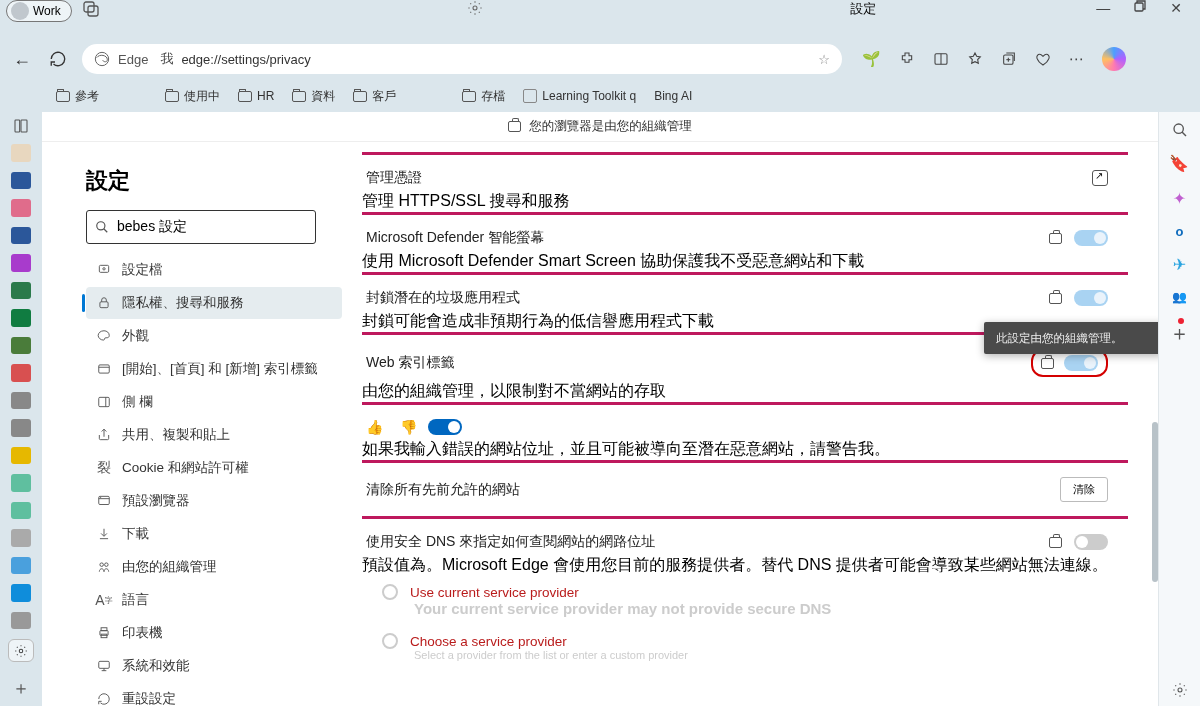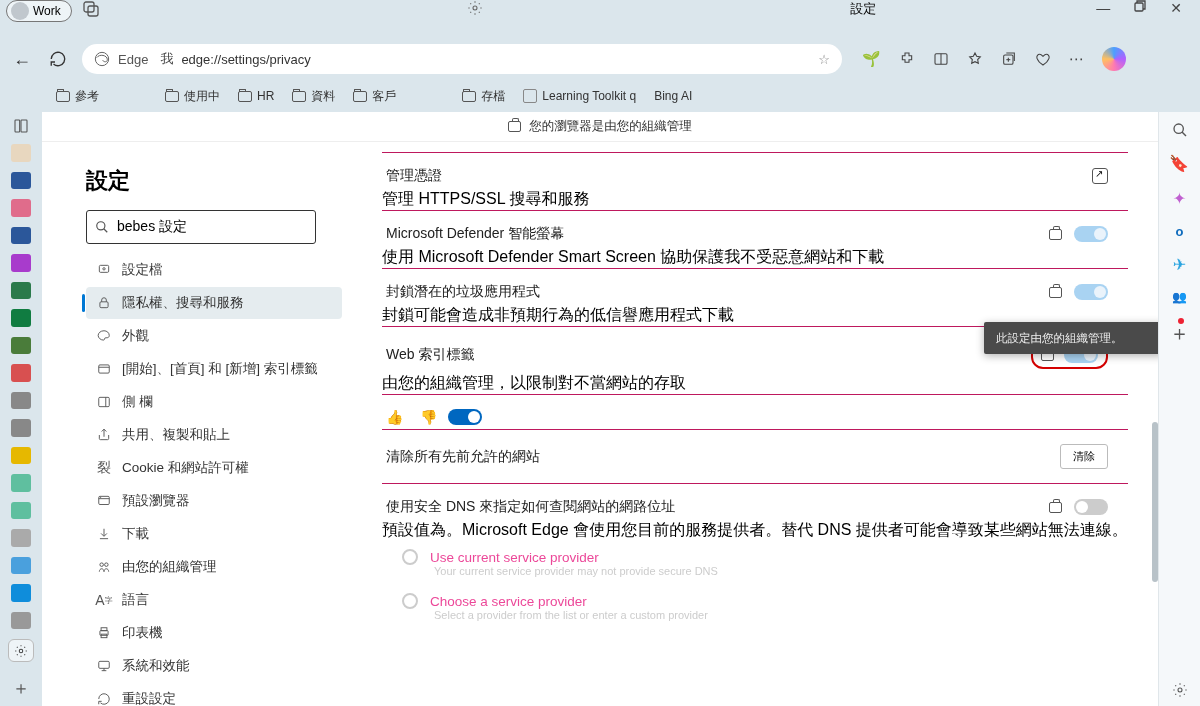--- a/index.html
+++ b/index.html
@@ -66,40 +66,40 @@
 .search-box { width: 230px; height: 34px; border: 1.5px solid #333; border-radius: 3px; display: flex; align-items: center; padding: 0 8px; gap: 8px; margin-bottom: 10px; }
 .search-box input { border: none; outline: none; font-size: 14px; flex: 1; background: transparent; }
 .nav-list { list-style: none; }
 .nav-list li { display: flex; align-items: center; gap: 10px; padding: 7px 10px; font-size: 13.5px; color: #333; border-radius: 4px; margin-bottom: 1px; cursor: default; }
 .nav-list li.active { background: #e5ecef; }
 .nav-list li.active::before { content: ""; position: absolute; margin-left: -14px; width: 3px; height: 18px; background: #0078d4; border-radius: 2px; }
 .nav-ic { width: 16px; height: 16px; display: inline-flex; align-items: center; justify-content: center; color: #555; font-size: 14px; }
 
 
 .panel { flex: 1; padding: 10px 30px 0 0; overflow-y: auto; position: relative; }
-.setting-group { border-top: 1px solid #be185d; margin-left: 20px; }
+.setting-group { border-top: 3px solid #be185d; }
 .setting-row { display: flex; align-items: center; padding: 14px 20px 4px 4px; gap: 12px; }
 .setting-row .txt { flex: 1; }
 .setting-row .txt h4 { font-size: 14px; font-weight: 400; color: #222; }
 .extlink { width: 16px; height: 16px; border: 1.5px solid #555; border-radius: 3px; position: relative; }
 .extlink::after { content: "↗"; position: absolute; font-size: 10px; top: -1px; left: 2px; }
 .lock-ic { font-size: 13px; color: #666; }
 
 
 .toggle { width: 34px; height: 16px; border-radius: 10px; position: relative; display: inline-block; }
 .toggle::after { content: ""; position: absolute; width: 12px; height: 12px; background: #fff; border-radius: 50%; top: 2px; }
 .toggle.on-light { background: #a9d3f2; } .toggle.on-light::after { right: 2px; background:#eaf3fb;}
 .toggle.off { background: #ccc; } .toggle.off::after { left: 2px; }
 .toggle.on-strong { background: #0067c0; } .toggle.on-strong::after { right: 2px; }
 
 .red-box { border: 2.5px solid #d40000; border-radius: 12px; padding: 4px 8px; display: inline-flex; align-items: center; gap: 10px; }
 
 .clear-btn { border: 1px solid #bbb; background: #fff; border-radius: 3px; padding: 4px 12px; font-size: 11px; }
 
-.radio-opt { display: flex; align-items: center; gap: 12px; padding: 8px 4px 0 20px; color: #ec4899; }
+.radio-opt { display: flex; align-items: center; gap: 12px; padding: 8px 4px 0 20px; color: #b91c1c; }
 .radio { width: 16px; height: 16px; border: 2px solid #ccc; border-radius: 50%; }
 .radio-opt .olabel { font-size: 13.5px; }
 
 .thumbs { display: inline-flex; gap: 18px; align-items: center; color: #666; }
 .thumb { width: 16px; height: 16px; font-size: 14px; }
 
 
 .tooltip { position: absolute; background: #4a4a4a; color: #eee; font-size: 11.5px; padding: 8px 12px; border-radius: 2px; width: 180px; line-height: 1.4; box-shadow: 0 2px 8px rgba(0,0,0,.3); }
 
 .help-c { width:16px;height:16px;border:1.2px solid #0078d4;border-radius:50%;color:#0078d4;font-size:10px;display:inline-flex;align-items:center;justify-content:center;}
@@ -465,20 +465,21 @@
         </div>
 
         <div class="setting-group">
           <div class="setting-row">
             <span class="thumbs">
               <span class="thumb">👍</span>
               <span class="thumb">👎</span>
             </span>
             <span class="toggle on-strong"></span>
           </div>
+          <div class="desc">如果我輸入錯誤的網站位址，並且可能被導向至潛在惡意網站，請警告我。</div>
         </div>
 
         <div class="setting-group">
           <div class="setting-row" style="padding-bottom:14px;">
             <div class="txt">
                 <h4>清除所有先前允許的網站</h4>
               </div>
             <button class="clear-btn">清除</button>
           </div>
         </div>
@@ -490,21 +491,21 @@
               </div>
             <span class="lock-ic briefcase"></span>
             <span class="toggle off"></span>
           </div>
           <div class="desc">預設值為。Microsoft Edge 會使用您目前的服務提供者。替代 DNS 提供者可能會導致某些網站無法連線。</div>
 
           <div class="radio-opt">
             <span class="radio"></span>
             <span class="olabel">Use current service provider</span>
           </div>
-          <div class="odesc" style="font-size:11px;color:#ccc;padding-left:52px;padding-bottom:8px;">Your current service provider may not provide secure DNS</div>
+          <div class="odesc" style="font-size:15px;color:#ccc;padding-left:52px;padding-bottom:8px;font-weight:bold;">Your current service provider may not provide secure DNS</div>
 
           <div class="radio-opt">
             <span class="radio"></span>
             <span class="olabel">Choose a service provider</span>
           </div>
           <div class="odesc" style="font-size:11px;color:#ccc;padding-left:52px;">Select a provider from the list or enter a custom provider</div>
         </div>
 
         <div class="tooltip" style="top:180px; right:-6px;">此設定由您的組織管理。</div>
 

